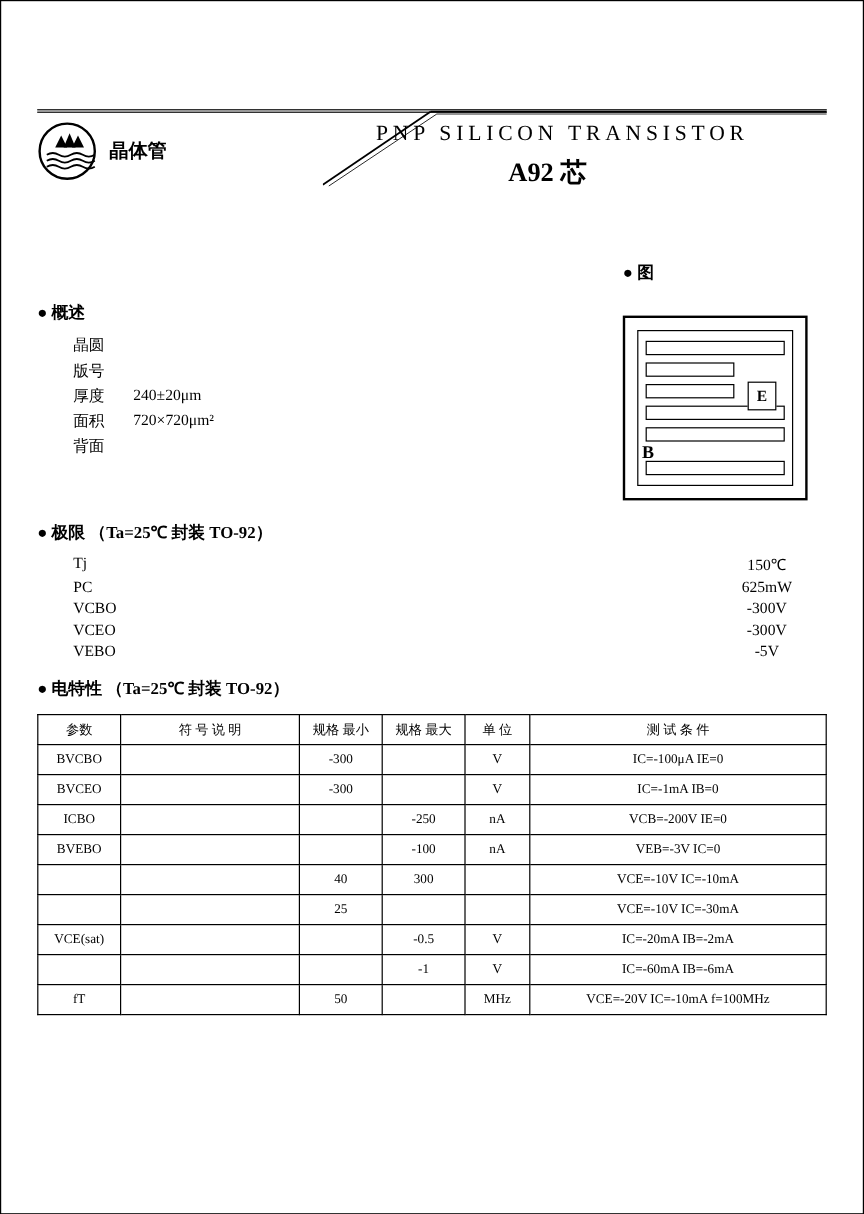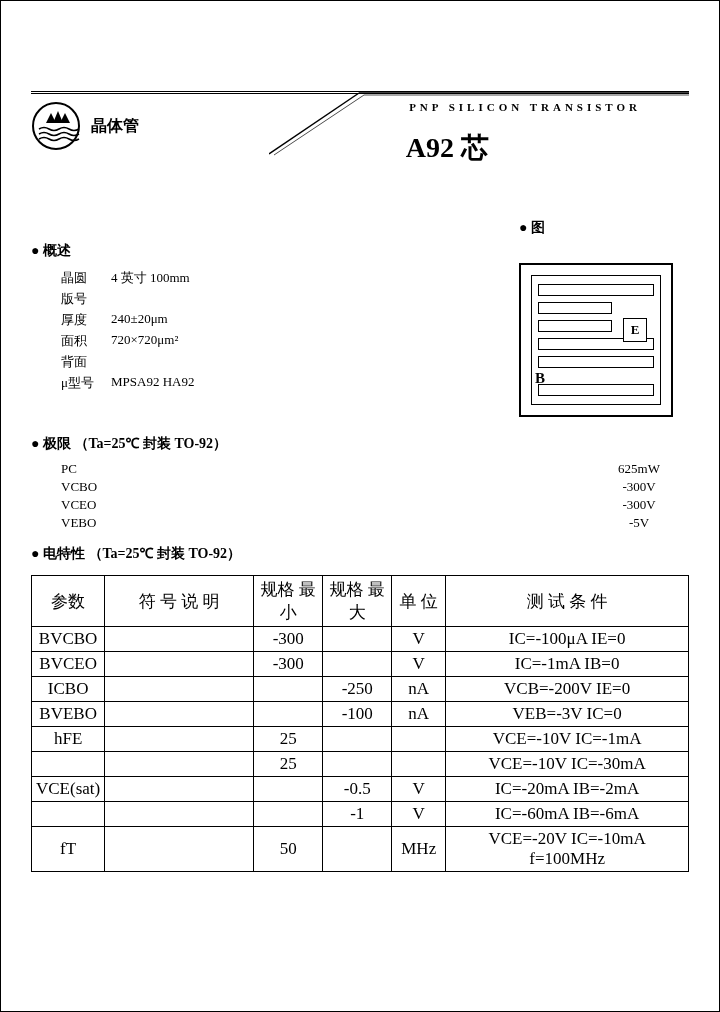--- a/index.html
+++ b/index.html
@@ -39,31 +39,30 @@
   }
   .header-diag {
     position: absolute;
     top: 0;
     right: 0;
     width: 420px;
     height: 65px;
   }
   .header-sub {
     position: absolute;
-    right: 48px;
+    right: 65px;
     top: 10px;
-    font-size: 11px;
+    font-size: 18px;
     letter-spacing: 4px;
-    font-weight: bold;
   }
   .header-part {
     position: absolute;
     right: 200px;
     top: 38px;
-    font-size: 28px;
+    font-size: 22px;
     font-weight: bold;
   }
   .dbl-rule {
     border-top: 3px double #000;
     margin-top: 70px;
     height: 0;
   }
   .section-title {
     font-weight: bold;
     font-size: 14px;
@@ -120,21 +119,21 @@
     margin: 2px 0 2px 30px;
     font-size: 13px;
   }
   .rat-sym { width: 80px; }
   .rat-desc { flex: 1; }
   .rat-val { width: 100px; text-align: center; }
   table.elec {
     width: 100%;
     border-collapse: collapse;
     margin-top: 6px;
-    font-size: 17px;
+    font-size: 11px;
     border-radius: 16px;
   }
   table.elec th, table.elec td {
     border: 1px solid #000;
     padding: 2px 4px;
     text-align: center;
     height: 20px;
   }
   table.elec th { font-weight: normal; }
   .tl { text-align: left; padding-left: 6px; }
@@ -171,40 +170,35 @@
     </span>
     <div class="dbl-rule"></div>
   </div>
 
   <div class="two-col">
     <div class="left-col">
       <span class="section-title">● 概述</span>
       <div>
         <div class="spec-line">
             <span class="spec-label">晶圆</span>
-            <span class="spec-val">4 英寸  100mm</span>
           </div>
         <div class="spec-line">
             <span class="spec-label">版号</span>
           </div>
         <div class="spec-line">
             <span class="spec-label">厚度</span>
             <span class="spec-val">240±20μm</span>
           </div>
         <div class="spec-line">
             <span class="spec-label">面积</span>
             <span class="spec-val">720×720μm²</span>
           </div>
         <div class="spec-line">
             <span class="spec-label">背面</span>
             <span class="spec-val"></span>
-          </div>
-        <div class="spec-line">
-            <span class="spec-label">μ型号</span>
-            <span class="spec-val">MPSA92  HA92</span>
           </div>
       </div>
     </div>
     <div class="right-col">
       <span class="section-title">● 图</span>
       <div class="die-img">
         <div class="die-inner">
           <div class="die-trace" style="left:6px;top:8px;right:6px;height:10px"></div>
           <div class="die-trace" style="left:6px;top:26px;right:48px;height:10px"></div>
           <div class="die-trace" style="left:6px;top:44px;right:48px;height:10px"></div>
@@ -214,20 +208,25 @@
         </div>
         <div class="die-label-e">E</div>
         <div class="die-label-b">B</div>
       </div>
     </div>
   </div>
 
   <div style="margin-top:8px">
     <span class="section-title">● 极限  （Ta=25℃ 封装  TO-92）</span>
     <div class="ratings-line">
+        <span class="rat-sym">Tj</span>
+        <span class="rat-desc"></span>
+        <span class="rat-val">150℃</span>
+      </div>
+    <div class="ratings-line">
         <span class="rat-sym">PC</span>
         <span class="rat-desc"></span>
         <span class="rat-val">625mW</span>
       </div>
     <div class="ratings-line">
         <span class="rat-sym">VCBO</span>
         <span class="rat-desc"></span>
         <span class="rat-val">-300V</span>
       </div>
     <div class="ratings-line">
@@ -282,26 +281,26 @@
           </tr>
           <tr>
             <td class="tl">BVEBO</td>
             <td class="tl"></td>
             <td></td>
             <td>-100</td>
             <td>nA</td>
             <td class="tl">VEB=-3V  IC=0</td>
           </tr>
           <tr>
-            <td class="tl">hFE</td>
-            <td class="tl"></td>
-            <td>25</td>
-            <td></td>
-            <td></td>
-            <td class="tl">VCE=-10V  IC=-1mA</td>
+            <td class="tl"></td>
+            <td class="tl"></td>
+            <td>40</td>
+            <td>300</td>
+            <td></td>
+            <td class="tl">VCE=-10V  IC=-10mA</td>
           </tr>
           <tr>
             <td class="tl"></td>
             <td class="tl"></td>
             <td>25</td>
             <td></td>
             <td></td>
             <td class="tl">VCE=-10V  IC=-30mA</td>
           </tr>
           <tr>

